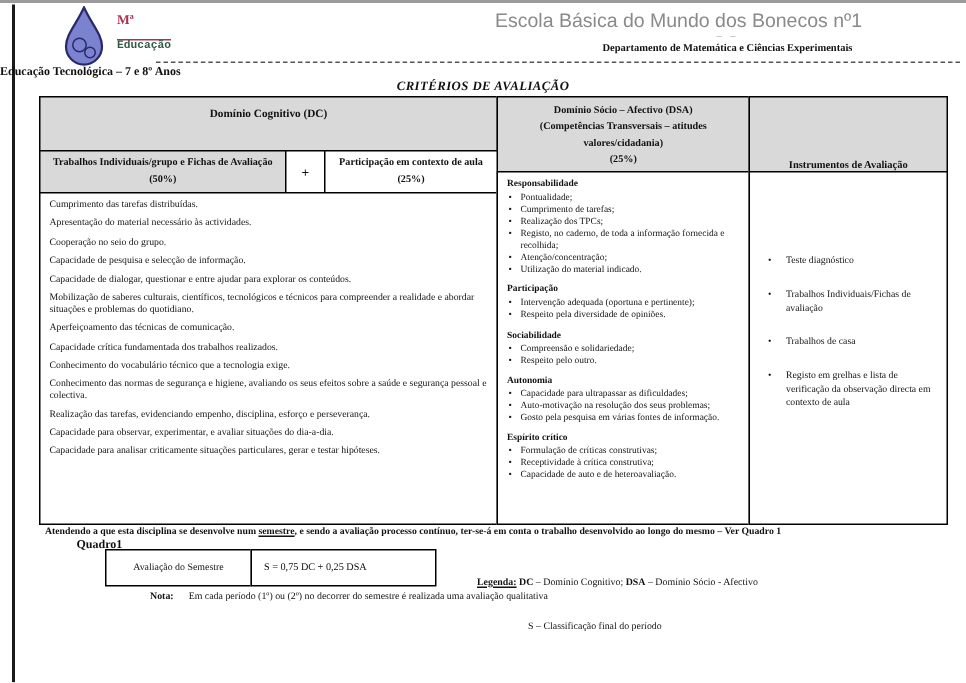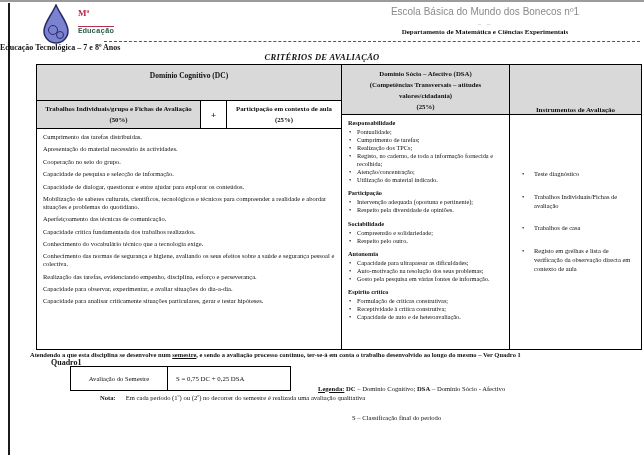--- a/index.html
+++ b/index.html
@@ -7,29 +7,29 @@
         font-family:"Liberation Serif",serif;color:#111;}
   .abs{position:absolute;box-sizing:border-box;}
   
   #top-edge{left:0;top:0;width:644px;height:2px;background:#9b9b9b;}
   #left-edge{left:8px;top:3px;width:2px;height:452px;background:#1a1a1a;}
   
   #logo-drop{left:40px;top:4px;width:32px;height:40px;}
   #ministry{left:78px;top:9px;width:70px;line-height:1.1;}
   #ministry .m{color:#b03050;font-weight:bold;font-size:9px;font-family:"Liberation Serif",serif;}
   #ministry .ed{color:#2f5d46;font-size:7.5px;font-weight:bold;border-top:1px solid #b03050;display:inline-block;font-family:Liberation Mono, monospace;}
-  #school-name{left:330px;top:6px;width:310px;text-align:center;font-family:"Liberation Sans",sans-serif;
-               font-size:10px;color:#8a8a8a;}
+  #school-name{left:330px;top:6px;width:310px;font-family:"Liberation Sans",sans-serif;
+               font-size:13px;color:#8a8a8a;}
   #school-dashes{left:330px;top:20px;width:310px;text-align:center;color:#999;font-size:7px;letter-spacing:2px;}
   #department{left:330px;top:28px;width:310px;text-align:center;font-weight:bold;font-size:7px;}
   #dash-line{left:104px;top:41px;width:536px;border-top:1px dashed #555;height:0;}
   #doc-title{left:0;top:43px;width:644px;text-align:left;font-weight:bold;font-size:8px;}
   #doc-subtitle{left:0;top:52px;width:644px;text-align:center;font-weight:bold;font-size:8.5px;letter-spacing:.3px;font-style:italic;}
   
-  #main-table{left:36px;top:64px;width:558px;height:286px;}
+  #main-table{left:26px;top:64px;width:558px;height:286px;}
   .cell{position:absolute;box-sizing:border-box;border:1px solid #000;background:#fff;}
   .hdr{background:#d9d9d9;font-weight:bold;text-align:center;}
   #dc-header{left:0;top:0;width:306px;height:37px;font-size:7.5px;padding-top:5px;line-height:1.7;}
   #dsa-header{left:305px;top:0;width:169px;height:51px;font-size:6.8px;padding-top:3px;line-height:1.62;}
   #instr-header{left:473px;top:0;width:133px;height:51px;font-size:7px;display:flex;align-items:flex-end;justify-content:center;}
   #sub-left{left:0;top:36px;width:165px;height:29px;font-size:6.8px;padding-top:3px;line-height:1.55;}
   #sub-plus{left:164px;top:36px;width:27px;height:29px;font-size:9px;display:flex;align-items:center;justify-content:center;font-weight:bold;}
   #sub-right{left:190px;top:36px;width:116px;height:29px;font-size:6.8px;padding-top:3px;line-height:1.55;}
   #left-body{left:0;top:64px;width:306px;height:222px;padding:4px 5px 0 6px;font-size:6.5px;line-height:1.2;}
   #left-body .li{margin-bottom:4.6px;}

